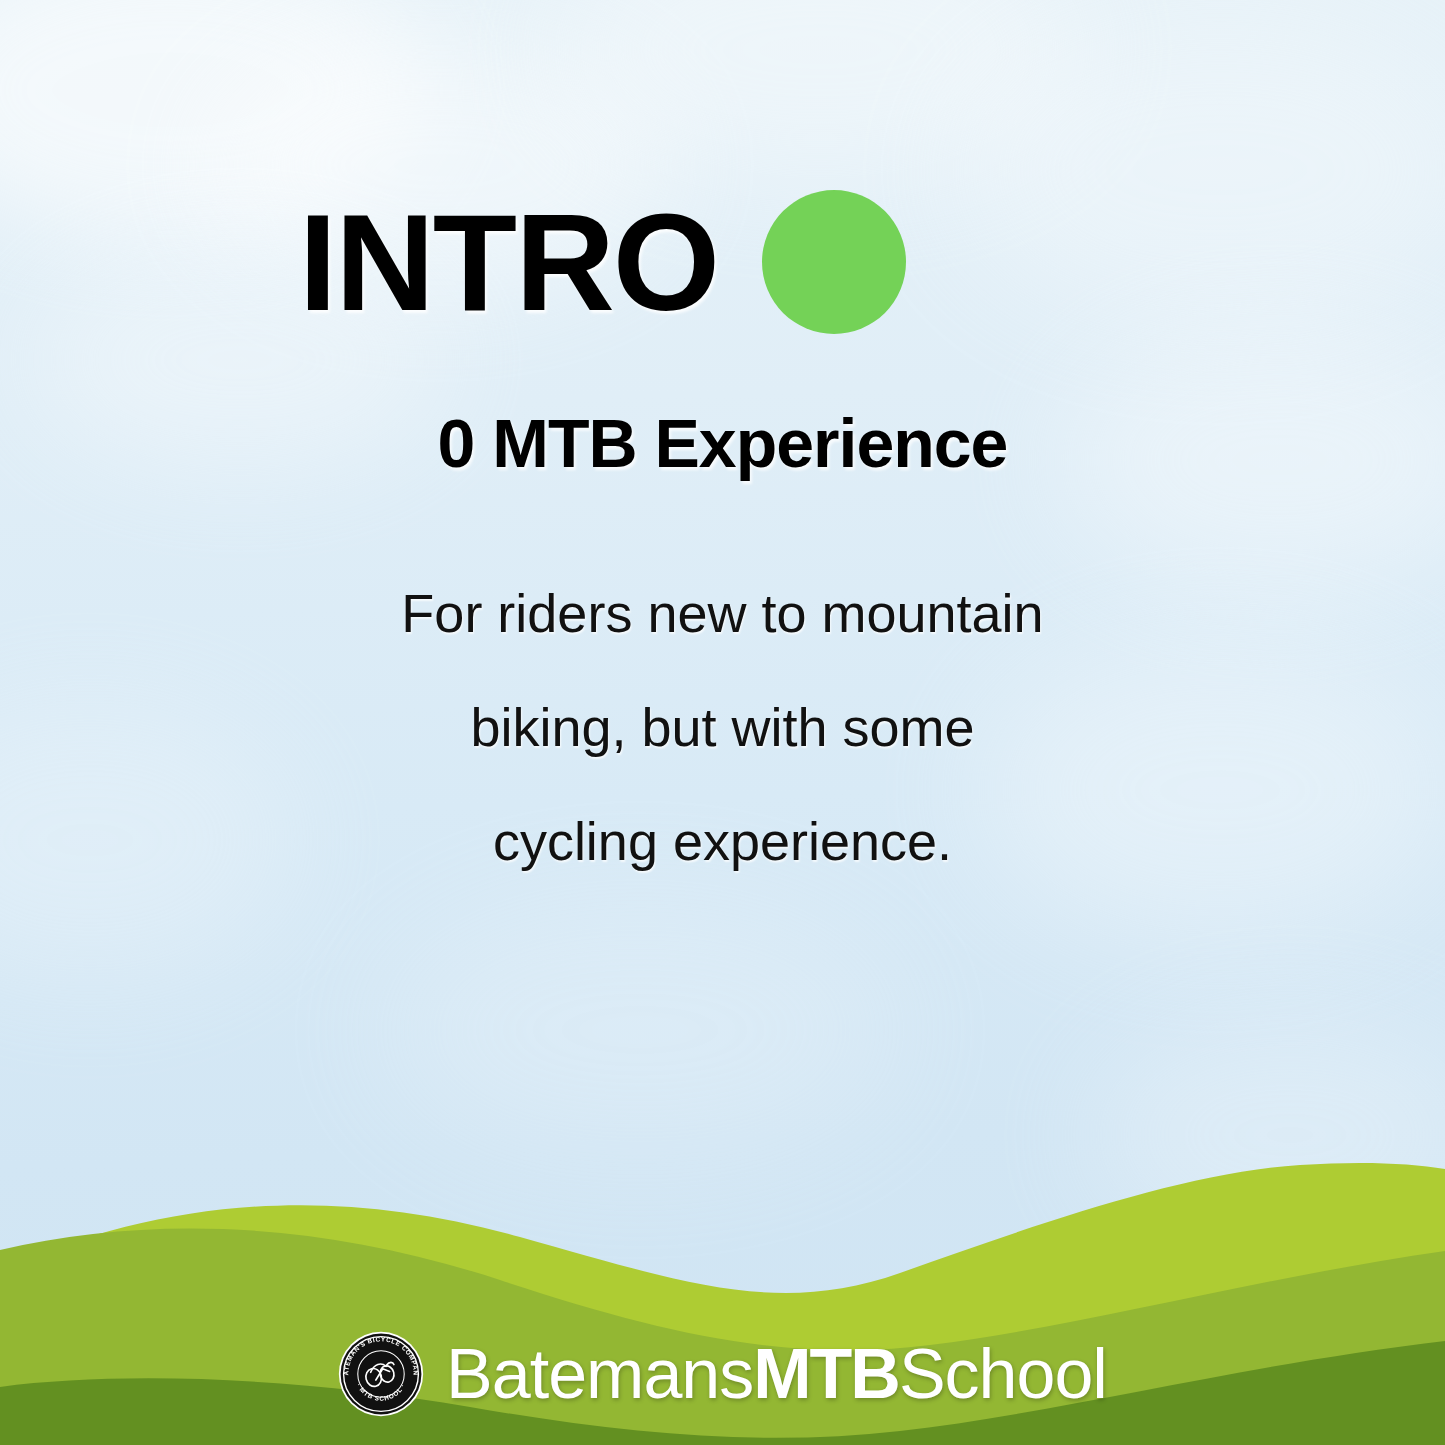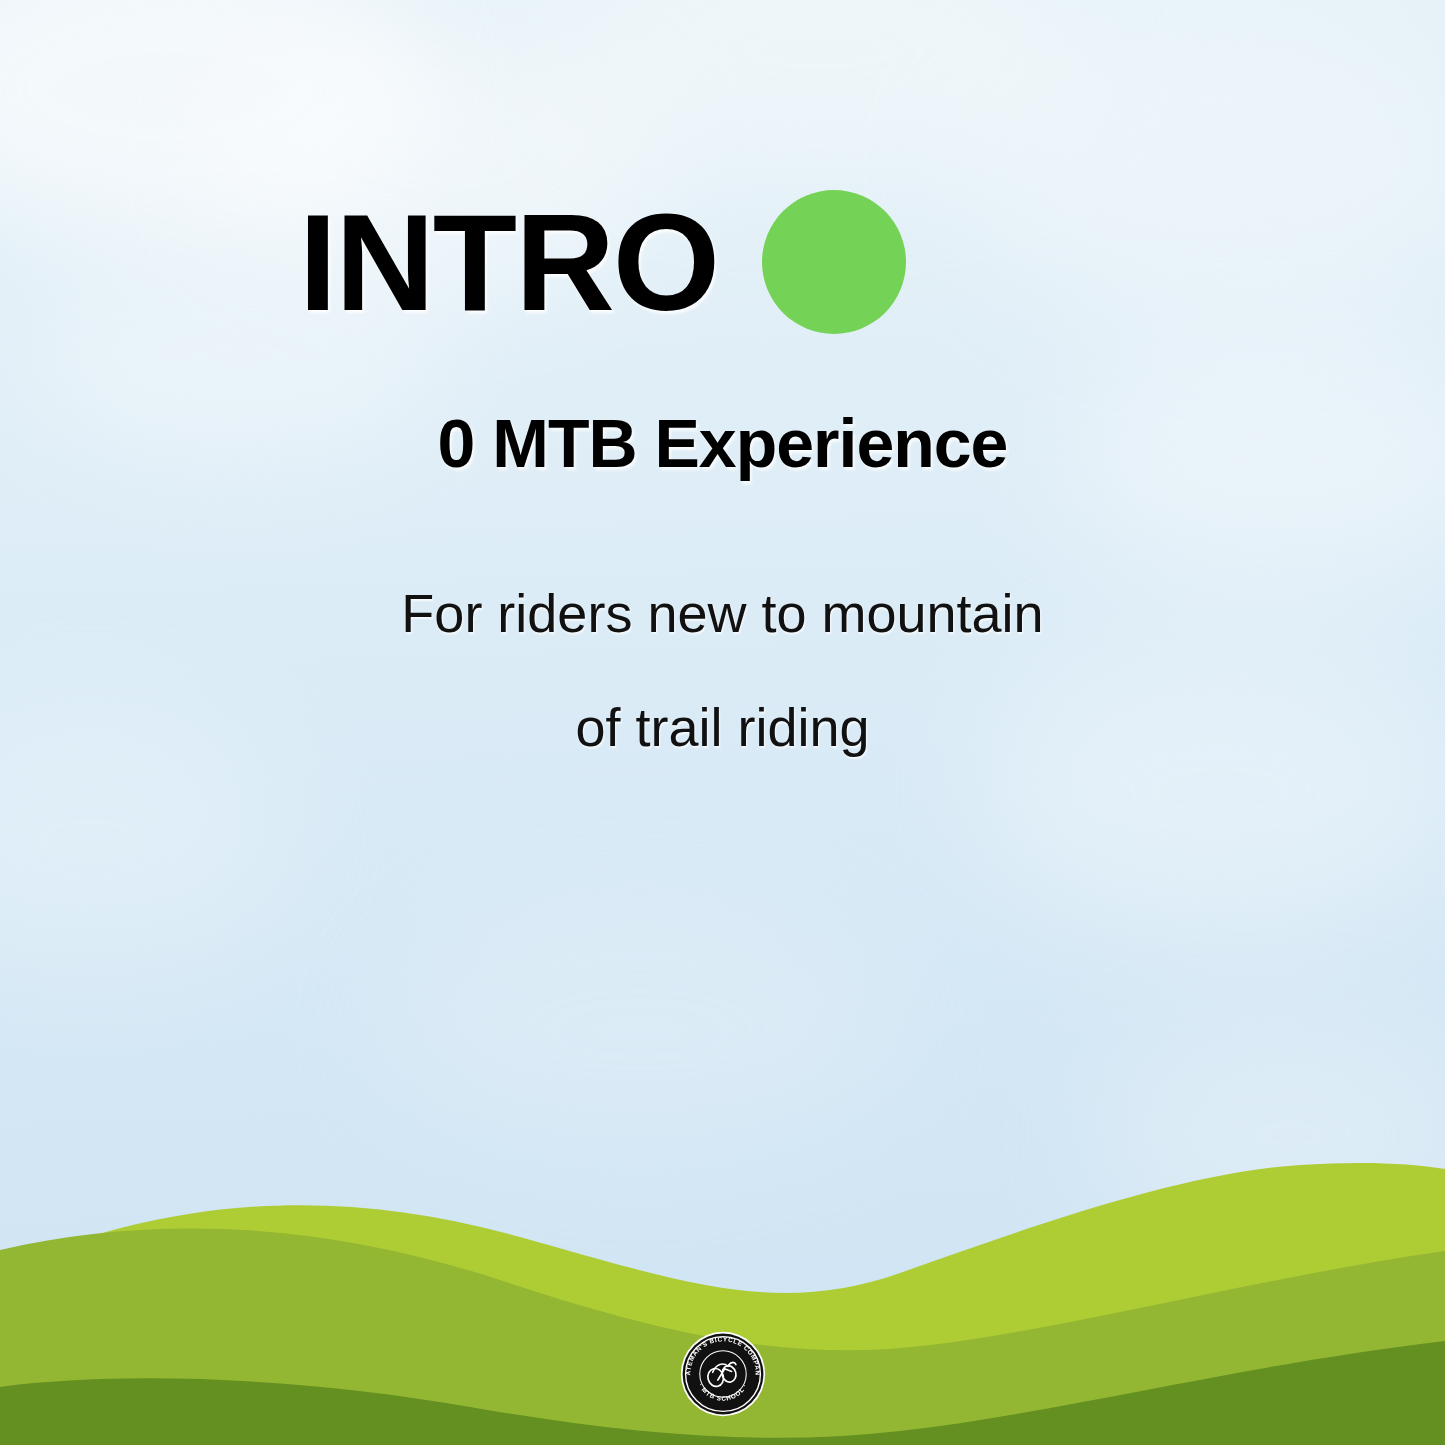--- a/index.html
+++ b/index.html
@@ -155,21 +155,22 @@
 
   <div class="header-row">
     <div class="intro-title">INTRO</div>
     <div class="level-dot" style="background: rgb(116, 210, 87);"></div>
   </div>
 
   <div class="subtitle">0 MTB Experience</div>
 
   <div class="body-copy">
     <div class="para">For riders new to mountain</div>
-    <div class="para">of trail riding</div>
+    <div class="para">biking, but with some</div>
+    <div class="para">cycling experience.</div>
   </div>
 
   <div class="hills">
     <svg viewBox="0 0 1445 290" preserveAspectRatio="none" aria-hidden="true">
 
       <path d="M0,115 C160,45 330,28 520,82 C690,130 780,160 900,118 C1030,72 1180,18 1300,10 C1360,6 1410,8 1445,14 L1445,290 L0,290 Z" fill="#aecc33"></path>
 
       <path d="M0,95 C150,60 320,66 500,125 C660,178 790,208 930,190 C1090,170 1250,124 1445,96 L1445,290 L0,290 Z" fill="#93b733"></path>
 
       <path d="M0,232 C120,216 300,222 470,252 C620,278 760,292 900,276 C1060,258 1240,210 1445,186 L1445,290 L0,290 Z" fill="#639021"></path>
@@ -198,15 +199,18 @@
 
         <g fill="none" stroke="#ffffff" stroke-width="1.9" stroke-linecap="round">
           <ellipse cx="41.5" cy="54" rx="9" ry="10.5" transform="rotate(-14 41.5 54)"></ellipse>
           <ellipse cx="57" cy="50" rx="8" ry="9.5" transform="rotate(-14 57 50)"></ellipse>
           <path d="M38,48 C42,38 50,36 56,41"></path>
           <path d="M44,57 L52,44 L60,47"></path>
           <path d="M56,40 C60,35 64,36 65,39"></path>
         </g>
       </svg>
     </div>
+    <div class="wordmark" style="color: rgb(255, 255, 255);">
+      <span class="light">Batemans</span><span class="heavy">MTB</span><span class="light">School</span>
+    </div>
   </div>
 
 </div>
 
 </body></html>

